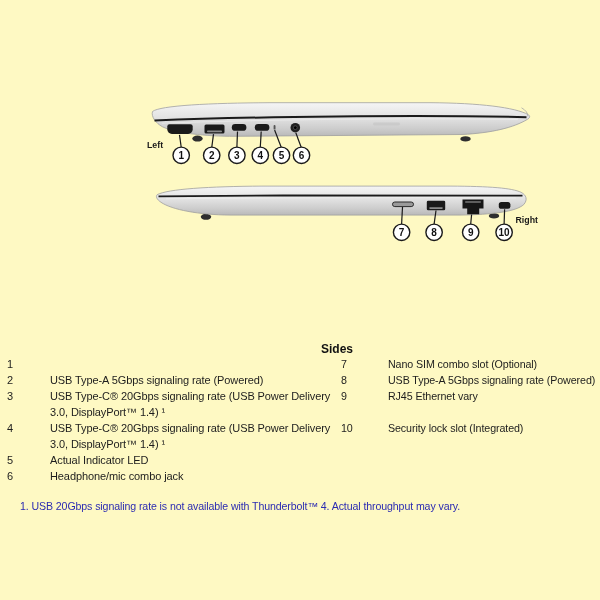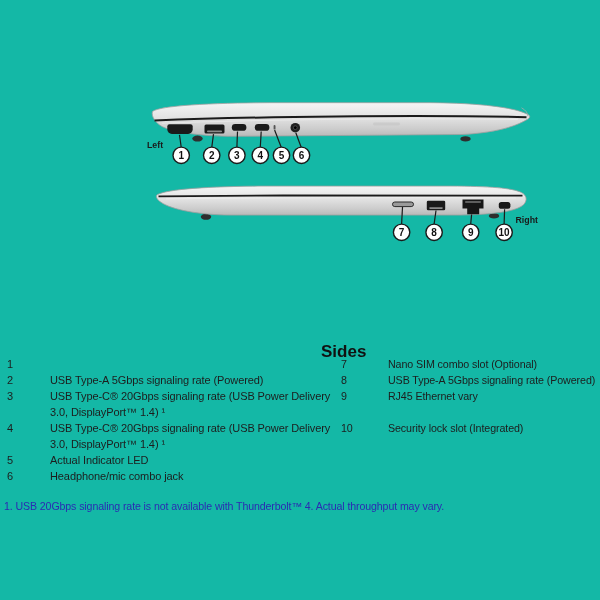--- a/index.html
+++ b/index.html
@@ -1,35 +1,35 @@
 <!DOCTYPE html>
 <html><head>
 <meta charset="utf-8">
 <style>
   html,body{margin:0;padding:0;background:#ffffff;}
   .page{
-    position:relative;width:600px;height:600px;background:#14b8a6;
+    position:relative;width:600px;height:600px;background:#fef9c3;
     font-family:"Liberation Sans",sans-serif;color:#1d1d1d;overflow:hidden;
   }
   svg.diagram{position:absolute;left:0;top:0;display:block;}
   .callout-circle{fill:#ffffff;stroke:#1a1a1a;stroke-width:1.4px;}
   .callout-num{font-family:"Liberation Sans",sans-serif;font-size:10px;font-weight:bold;fill:#111111;text-anchor:middle;}
   .side-label{font-family:"Liberation Sans",sans-serif;font-size:8.8px;font-weight:bold;fill:#1a1a1a;}
   .leader{stroke:#1a1a1a;stroke-width:1.2px;}
-  .sides-title{position:absolute;left:321px;top:342px;font-size:17px;font-weight:bold;color:#111111;text-align:right;}
+  .sides-title{position:absolute;left:321px;top:342px;font-size:12px;font-weight:bold;color:#111111;text-align:right;}
   .tbl{position:absolute;top:356px;font-size:11px;letter-spacing:-0.1px;line-height:16px;}
   .tbl-left{left:7px;width:334px;}
   .tbl-right{left:341px;width:258px;font-size:10.7px;}
   .row{display:flex;align-items:flex-start;}
   .tbl-left .num{width:43px;flex:none;}
   .tbl-left .desc{width:288px;}
   .tbl-right .num{width:47px;flex:none;}
   .tbl-right .desc{white-space:nowrap;}
   .tbl-right .row.gap{margin-top:16px;}
-  .footnote{position:absolute;left:4px;top:500px;font-size:10.6px;letter-spacing:-0.1px;color:#2b2bb2;}
+  .footnote{position:absolute;left:20px;top:500px;font-size:10.6px;letter-spacing:-0.1px;color:#2b2bb2;}
 </style>
 </head>
 <body>
 
 <div class="page">
 
   <svg class="diagram" width="600" height="280" viewBox="0 0 600 280">
     <defs>
       <linearGradient id="bodyGrad" x1="0" y1="0" x2="0" y2="1">
         <stop offset="0" stop-color="#f5f5f5"></stop>

